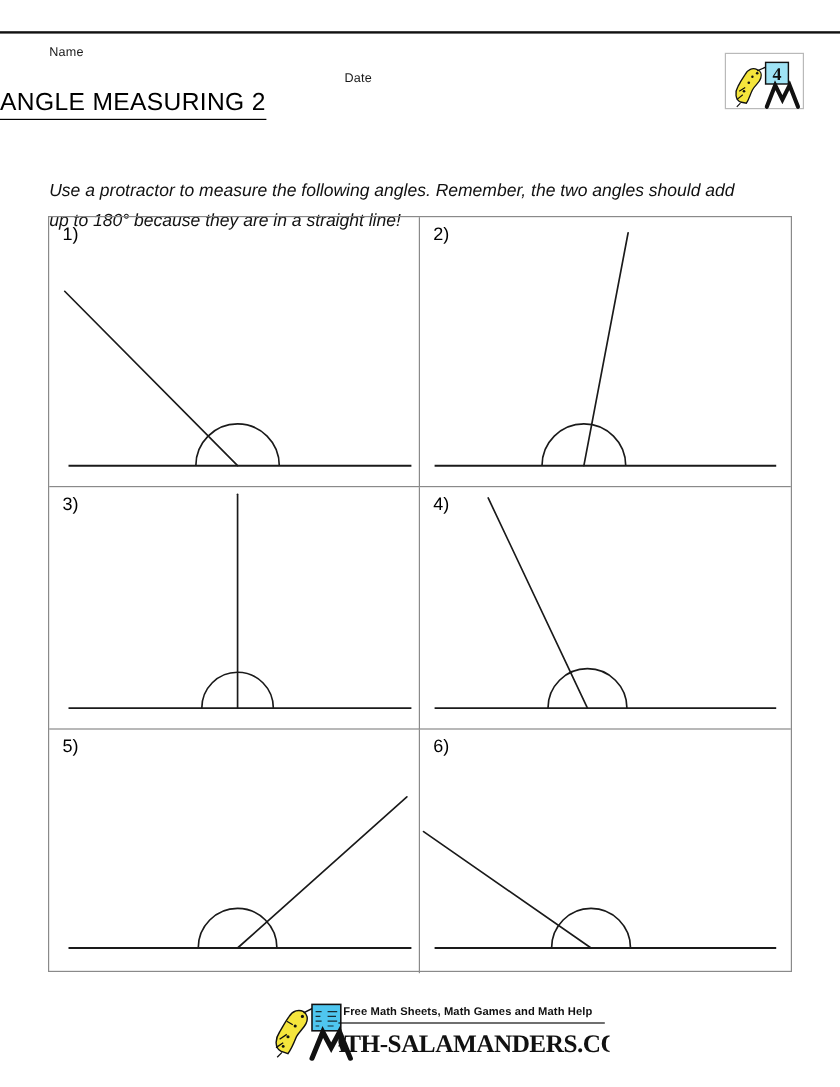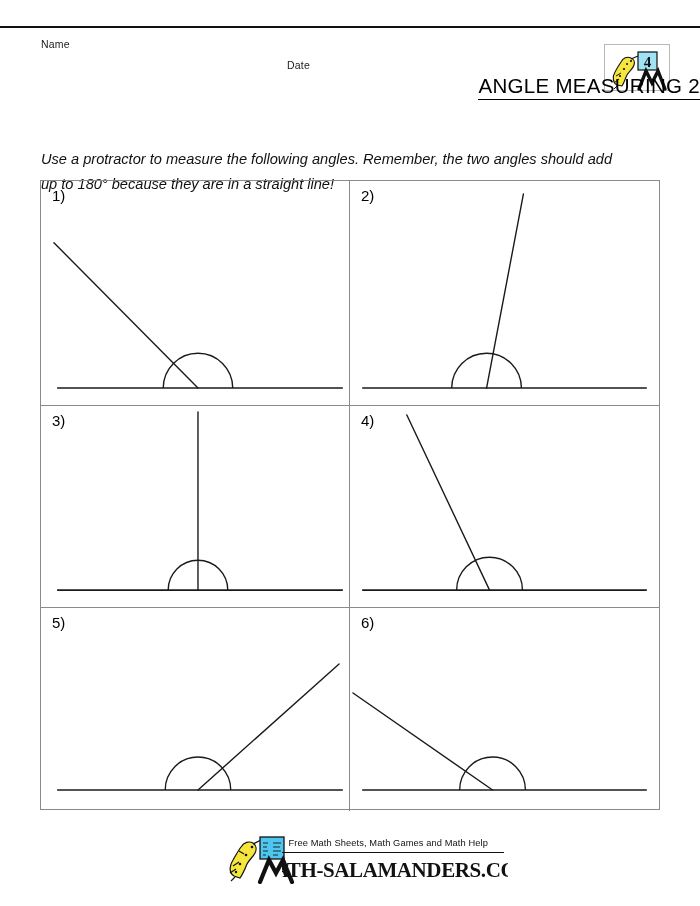--- a/index.html
+++ b/index.html
@@ -56,21 +56,21 @@
     background: #ffffff;
     box-sizing: border-box;
   }
 
   
   .title {
     position: absolute;
     left: 0;
     top: 74px;
     width: 700px;
-    text-align: right;
+    text-align: left;
     font-size: 20.5px;
     font-weight: normal;
     letter-spacing: .3px;
   }
   .title span {
     border-bottom: 1.5px solid #000;
     padding-bottom: 2px;
   }
 
   
@@ -143,26 +143,26 @@
   }
   .footer-logo {
     position: absolute;
     left: 0;
     top: 6px;
     width: 78px;
     height: 52px;
   }
   .footer-tag {
     position: absolute;
-    left: 46px;
+    left: 62px;
     top: 12px;
     width: 218px;
-    text-align: right;
+    text-align: left;
     font-size: 9.3px;
-    font-weight: normal;
+    font-weight: bold;
     color: #111;
     letter-spacing: .1px;
   }
   .footer-rule {
     position: absolute;
     left: 58px;
     top: 26px;
     width: 222px;
     height: 0;
     border-top: 1.6px solid #111;

